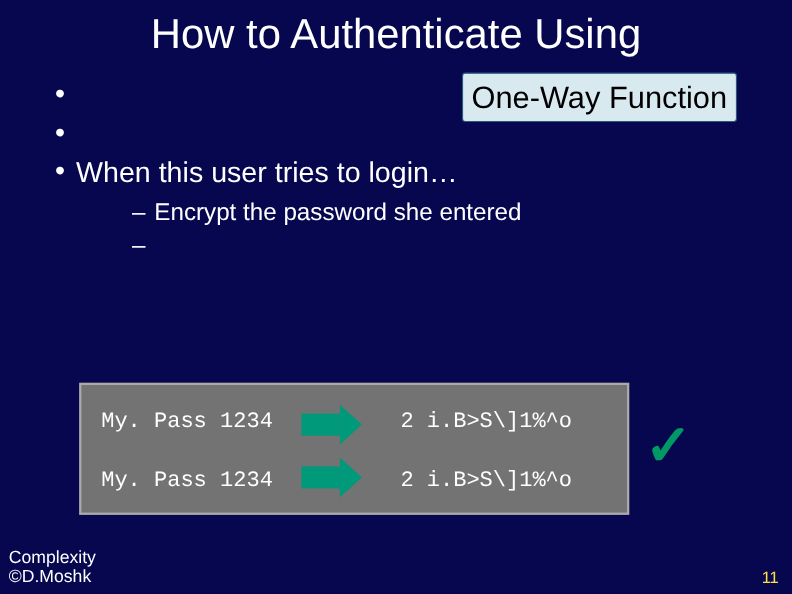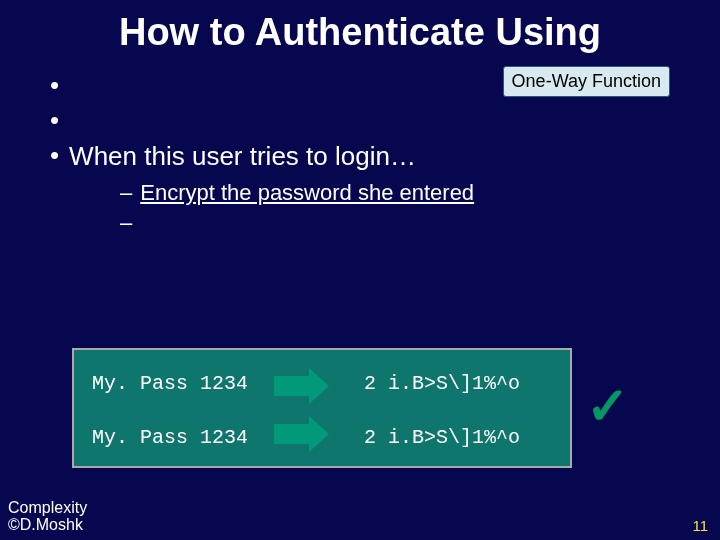--- a/index.html
+++ b/index.html
@@ -20,33 +20,33 @@
     text-align: center;
     position: relative;
     margin: 0 auto 16px auto;
     width: 640px;
   }
   .title-line {
     font-family: 'Comic Sans MS', 'Chalkboard SE', cursive, sans-serif;
     font-size: 38px;
     line-height: 1.1;
     color: #fff;
-    font-weight: bold;
+    font-weight: normal;
   }
   .callout {
     position: absolute;
     right: 10px;
     top: 54px;
     background: #d8e9f0;
     color: #000;
     border: 1px solid #2a5a7a;
     border-radius: 3px;
     padding: 2px 8px;
     font-family: Arial, Helvetica, sans-serif;
-    font-size: 18px;
+    font-size: 28px;
     line-height: 1.4;
     white-space: nowrap;
   }
   .bullets {
     margin: 0 0 0 30px;
     color: #fff;
   }
   .bullet-row {
     display: flex;
     align-items: flex-start;
@@ -74,36 +74,35 @@
   .sub-dash {
     font-size: 22px;
     line-height: 1.3;
     margin-right: 8px;
     font-family: 'Comic Sans MS', cursive, sans-serif;
   }
   .sub-text {
     font-family: 'Comic Sans MS', 'Chalkboard SE', cursive, sans-serif;
     font-size: 22px;
     line-height: 1.3;
-    text-decoration: underline;
   }
   .diagram {
     position: absolute;
     left: 72px;
     top: 348px;
     width: 570px;
     height: 120px;
   }
   .blackbox {
     position: absolute;
     left: 0;
     top: 0;
     width: 500px;
     height: 120px;
-    background: #0f766e;
+    background: #737373;
     border: 2px solid #aaa;
   }
   .pw-cell {
     position: absolute;
     font-family: 'Courier New', Courier, monospace;
     font-size: 20px;
     color: #fff;
     white-space: nowrap;
   }
   .arrow-block {

